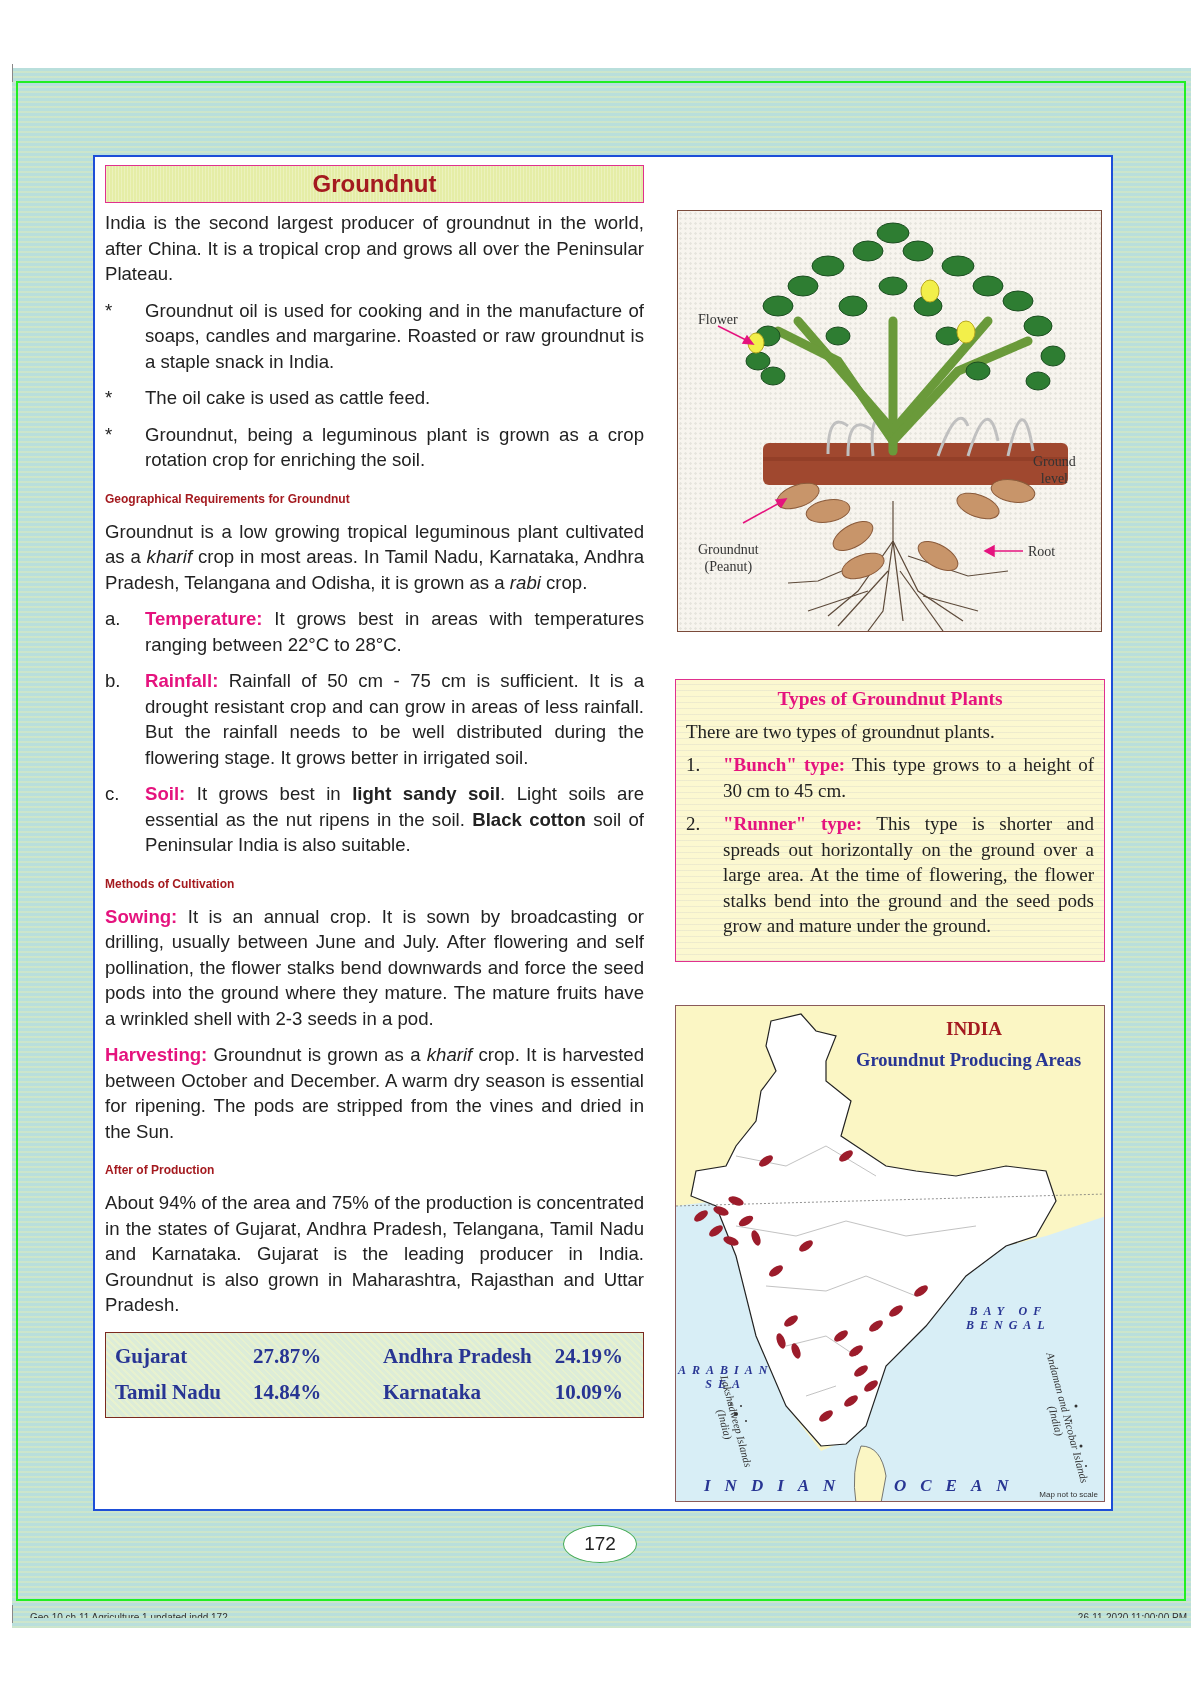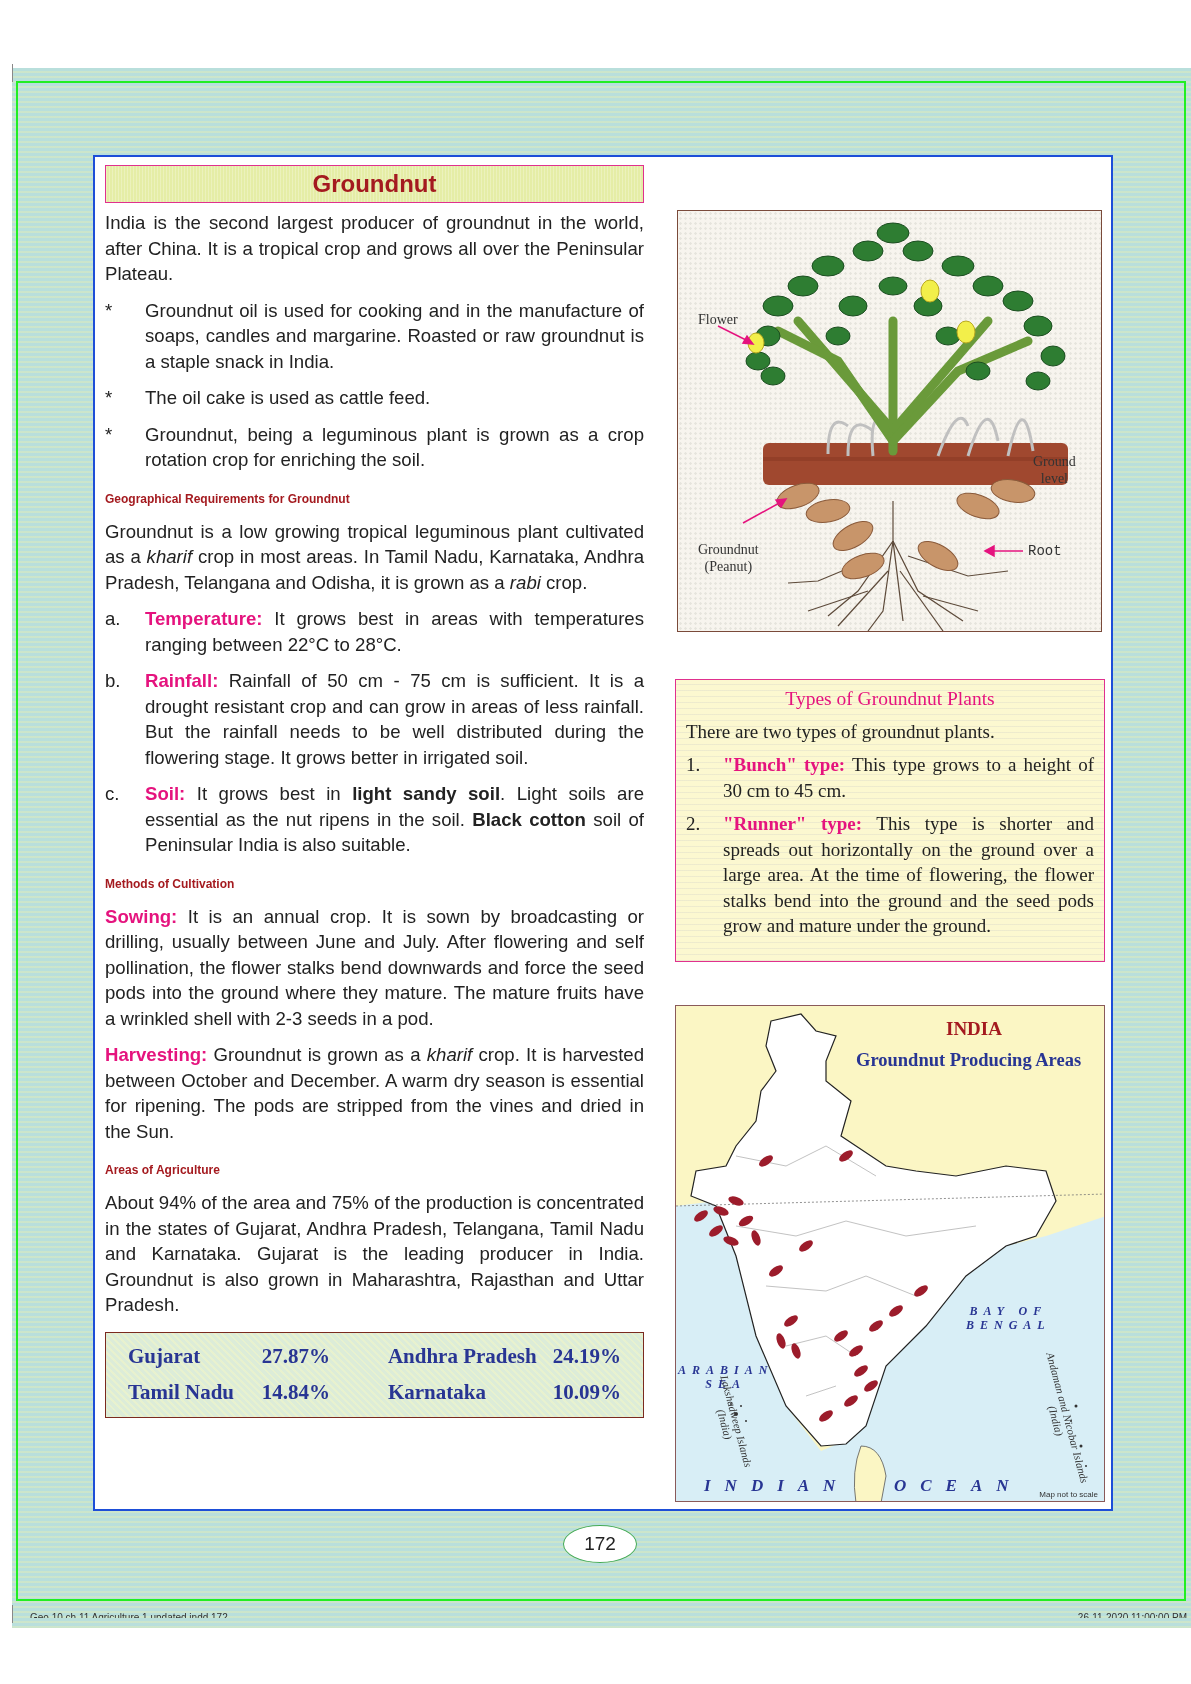--- a/index.html
+++ b/index.html
@@ -40,21 +40,21 @@
   .bullet .mark { width: 40px; flex: none; }
   .bullet .txt { flex: 1; text-align: justify; }
   h2.section {
     margin: 13px 0 0 0; font-size: 12px; font-weight: bold; color: #a41a1f; line-height: 26px;
   }
   .pink { color: #e5137e; font-weight: bold; }
   .stats-box {
     margin-top: 14px; border: 1.5px solid #7b2a1f; box-sizing: border-box;
     background-color: #dcecd8;
     background-image: repeating-linear-gradient(45deg, rgba(240,245,200,0.6) 0 2px, transparent 2px 5px);
-    height: 86px; padding: 6px 22px;
+    height: 86px; padding: 6px 9px;
     font-family: "Liberation Serif", serif; font-weight: bold; color: #283593; font-size: 21px;
   }
   .stats-row { display: flex; height: 36px; align-items: center; }
   .stats-row .c1 { width: 138px; }
   .stats-row .c2 { width: 130px; }
   .stats-row .c3 { width: 170px; }
   .stats-row .c4 { width: 70px; text-align: right; }
 
   .plant-figure {
     position: absolute; left: 2px; top: 53px; width: 425px; height: 422px;
@@ -67,21 +67,21 @@
   .fig-label { position: absolute; font-family: "Liberation Serif", serif; font-size: 14px; color: #333; text-align: center; line-height: 17px; }
 
   .types-box {
     position: absolute; left: 0; top: 522px; width: 430px; height: 283px;
     border: 1.5px solid #e0308e; box-sizing: border-box;
     background-color: #fcf8d0;
     background-image: repeating-linear-gradient(0deg, rgba(210,210,200,0.35) 0 1px, transparent 1px 6px);
     font-family: "Liberation Serif", serif; font-size: 19px; line-height: 25.5px; color: #222;
     padding: 6px 10px 0 10px;
   }
-  .types-title { text-align: center; color: #e5137e; font-weight: normal; font-size: 19.5px; margin-bottom: 7px; }
+  .types-title { text-align: center; color: #e5137e; font-weight: bold; font-size: 19.5px; margin-bottom: 7px; }
   .types-item { display: flex; margin-top: 8px; }
   .types-item .num { width: 37px; flex: none; }
   .types-item .t { flex: 1; text-align: justify; }
 
   .map-box {
     position: absolute; left: 0; top: 848px; width: 430px; height: 497px;
     border: 1.5px solid #8a5a5a; box-sizing: border-box; overflow: hidden;
     background-color: #fbf6c4;
   }
   .map-title { position: absolute; left: 270px; top: 12px; font-family: "Liberation Serif", serif; font-weight: bold; color: #a41a1f; font-size: 19px; }
@@ -140,21 +140,21 @@
     </div>
     <div class="bullet">
       <span class="mark">c.</span>
       <span class="txt"><span class="pink">Soil:</span><span> It grows best in </span><b>light sandy soil</b><span>. Light soils are essential as the nut ripens in the soil. </span><b>Black cotton</b><span> soil of Peninsular India is also suitable.</span></span>
     </div>
 
     <h2 class="section">Methods of Cultivation</h2>
     <p class="body"><span class="pink">Sowing:</span><span> It is an annual crop. It is sown by broadcasting or drilling, usually between June and July. After flowering and self pollination, the flower stalks bend downwards and force the seed pods into the ground where they mature. The mature fruits have a wrinkled shell with 2-3 seeds in a pod.</span></p>
     <p class="body" style="margin-top:11px"><span class="pink">Harvesting:</span><span> Groundnut is grown as a </span><em>kharif</em><span> crop. It is harvested between October and December. A warm dry season is essential for ripening. The pods are stripped from the vines and dried in the Sun.</span></p>
 
-    <h2 class="section">Areas of Agriculture</h2>
+    <h2 class="section">After of Production</h2>
     <p class="body">About 94% of the area and 75% of the production is concentrated in the states of Gujarat, Andhra Pradesh, Telangana, Tamil Nadu and Karnataka. Gujarat is the leading producer in India. Groundnut is also grown in Maharashtra, Rajasthan and Uttar Pradesh.</p>
 
     <div class="stats-box">
       <div class="stats-row">
         <span class="c1">Gujarat</span>
         <span class="c2">27.87%</span>
         <span class="c3">Andhra Pradesh</span>
         <span class="c4">24.19%</span>
       </div>
       <div class="stats-row">
@@ -249,21 +249,21 @@
           <polygon points="75,133 65,132 69,125"></polygon>
           <line x1="65" y1="312" x2="105" y2="290"></line>
           <polygon points="108,288 98,289 103,296"></polygon>
           <line x1="345" y1="340" x2="310" y2="340"></line>
           <polygon points="307,340 316,335 316,345"></polygon>
         </g>
       </svg>
       <div class="fig-label" style="left:20px;top:100px;">Flower</div>
       <div class="fig-label" style="left:355px;top:242px;"><span>Ground</span><br><span>level</span></div>
       <div class="fig-label" style="left:20px;top:330px;"><span>Groundnut</span><br><span>(Peanut)</span></div>
-      <div class="fig-label" style="left:350px;top:332px;font-family:Liberation Mono, monospace;">Root</div>
+      <div class="fig-label" style="left:350px;top:332px;">Root</div>
     </div>
 
     <div class="types-box">
       <div class="types-title">Types of Groundnut Plants</div>
       <div>There are two types of groundnut plants.</div>
       <div class="types-item">
         <span class="num">1.</span>
         <span class="t"><span class="pink">"Bunch" type:</span><span> This type grows to a height of 30 cm to 45 cm.</span></span>
       </div>
       <div class="types-item">

